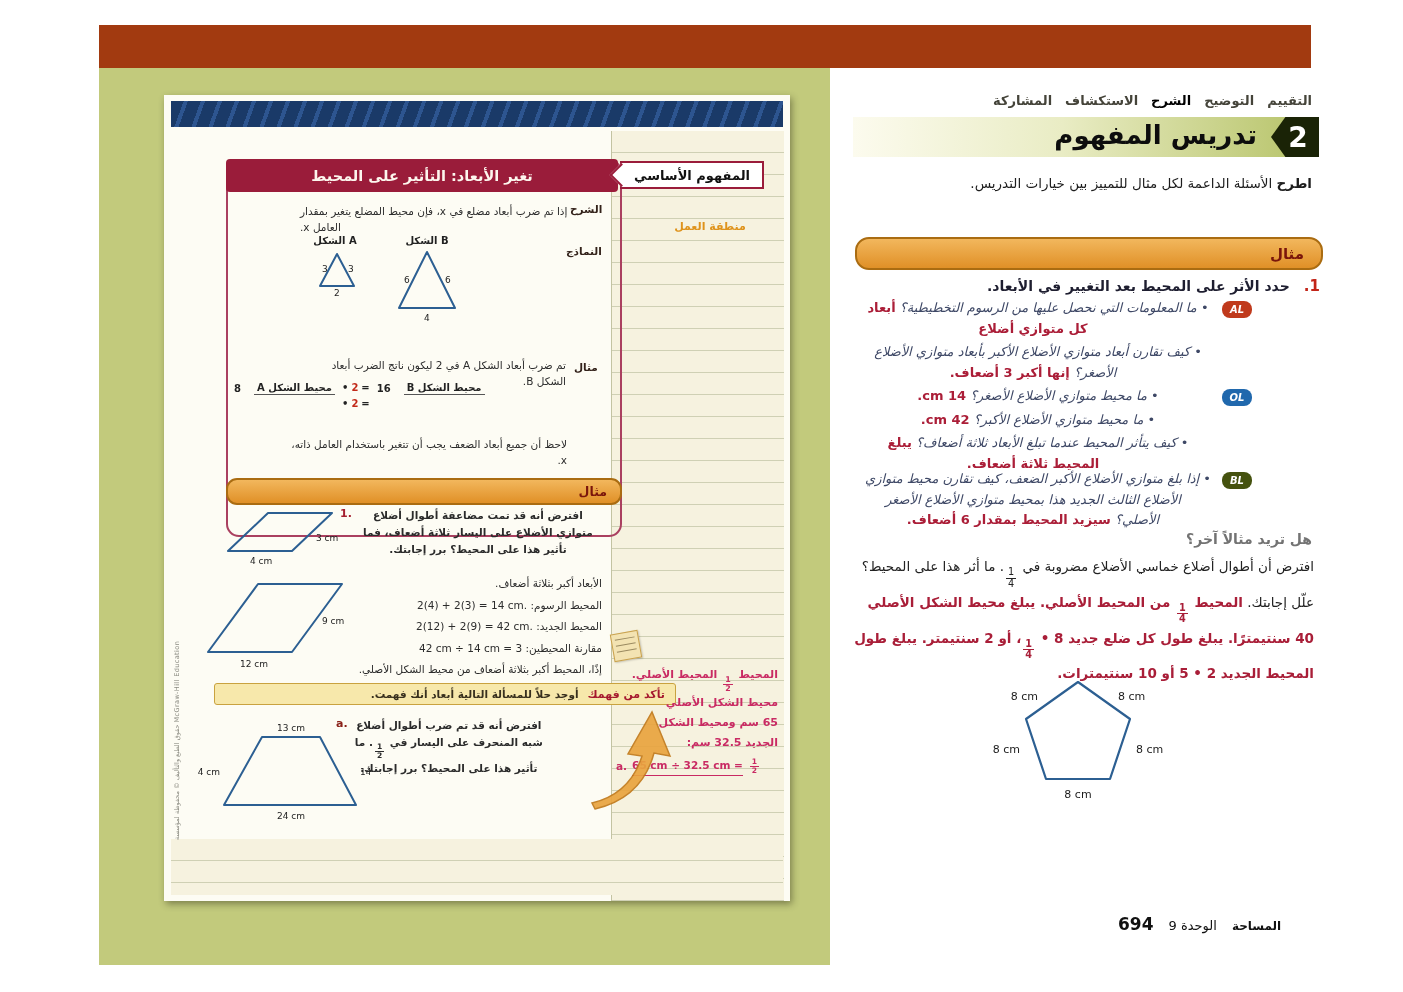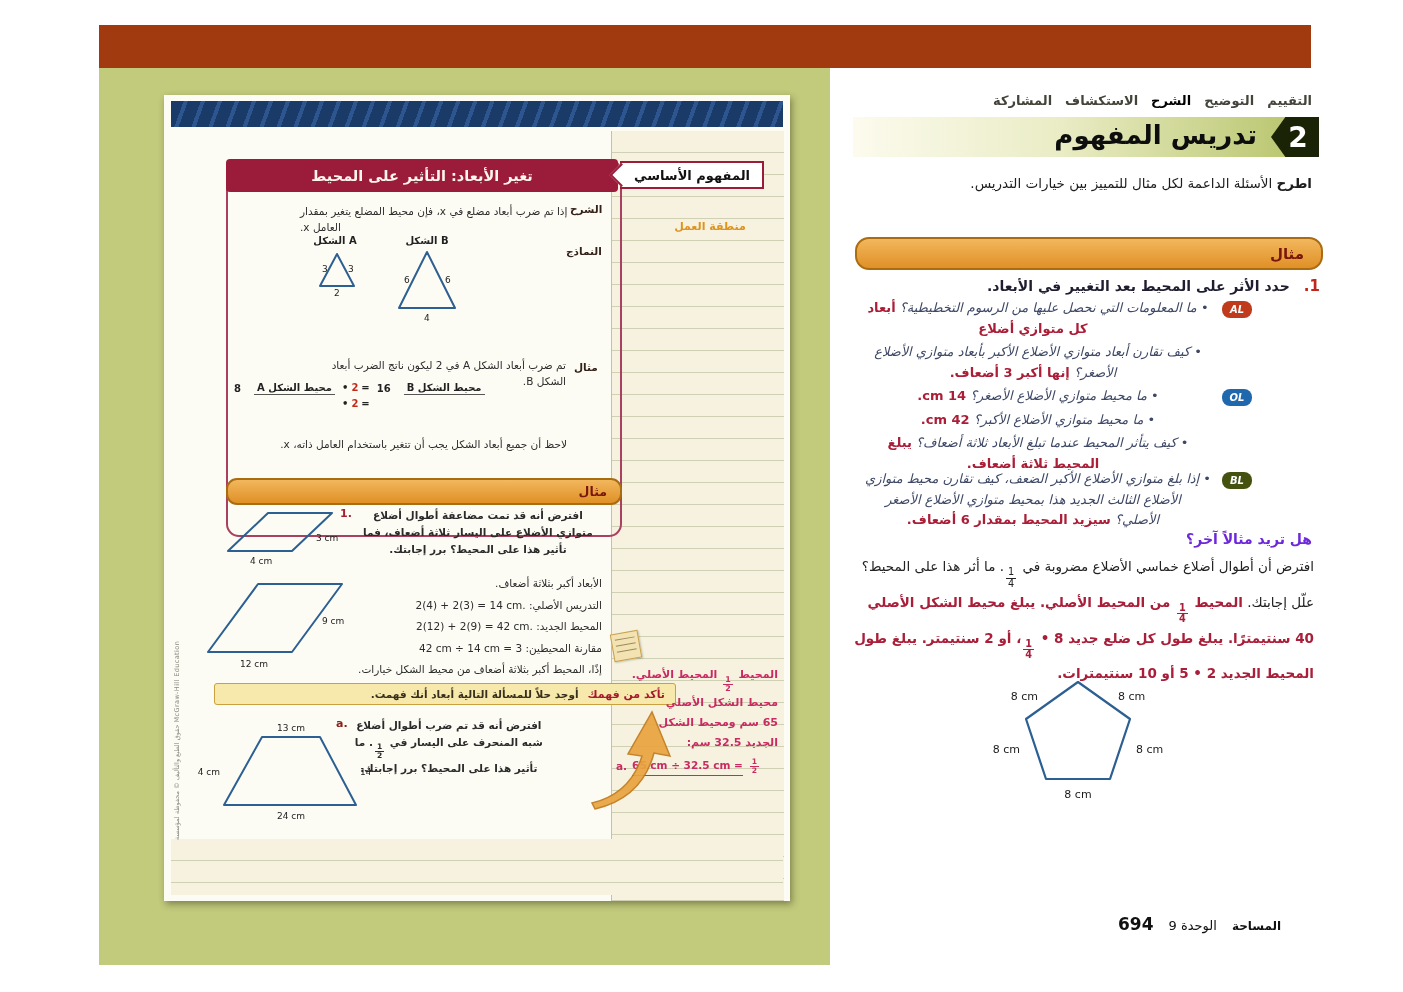--- a/index.html
+++ b/index.html
@@ -95,21 +95,21 @@
   .item1 .t{font-weight:800;font-size:14px;color:#1e1e30}
   .lvl{position:absolute;width:30px;height:17px;border-radius:8px;color:#fff;font-size:10px;
      font-weight:800;font-style:italic;display:flex;align-items:center;justify-content:center}
   .lvl-al{background:#c03a1c}.lvl-ol{background:#2068ad}.lvl-bl{background:#45520f}
   .bullets{position:absolute;width:352px;direction:rtl;text-align:center;font-size:13px;
      color:#3e4866;line-height:1.58}
   .bullet{font-style:italic;padding-right:10px;text-indent:-10px;margin-bottom:3px}
   .bullet::before{content:"• ";font-style:normal;color:#3e4866}
   .ans{font-style:normal;font-weight:800;color:#ab1e38}
   .h2{left:850px;top:531px;width:462px;direction:rtl;text-align:right;font-weight:800;
-      font-size:14px;color:#6d28d9}
+      font-size:14px;color:#737373}
   .para{left:846px;top:553px;width:468px;direction:rtl;text-align:right;font-size:13.5px;
       color:#222;line-height:1.95}
   .para .ansrun{font-weight:800;color:#a91e38}
   .pentwrap{left:966px;top:652px}
   .footer{left:1118px;top:914px;width:262px;display:flex;direction:ltr;gap:15px;align-items:baseline;color:#111}
   .fpage{font-size:17px;font-weight:800}
   .funit{font-size:13px;font-weight:400}
   .fsect{font-size:12px;font-weight:700}
 </style>
 </head>
@@ -171,21 +171,21 @@
           <span class="red">2</span>
           <span>•</span>
         </span>
       </div>
       <div class="eqcol">
         <span class="ubrace">محيط الشكل A</span>
         <span>8</span>
       </div>
     </div>
 
-    <div class="abs smalltxt" style="left:115px;top:341px;width:288px;direction:rtl;text-align:right">لاحظ أن جميع أبعاد الشكل يجب أن تتغير باستخدام العامل ذاته، x.</div>
+    <div class="abs smalltxt" style="left:115px;top:341px;width:288px;direction:rtl;text-align:right">لاحظ أن جميع أبعاد الضعف يجب أن تتغير باستخدام العامل ذاته، x.</div>
 
     <div class="abs obar obar1">
       <span class="olabel">مثال</span>
     </div>
 
     <div class="abs prob" style="left:176px;top:412px;width:258px">
       <span class="probnum">1.</span>
       <div class="probtxt">افترض أنه قد تمت مضاعفة أطوال أضلاع متوازي الأضلاع على اليسار ثلاثة أضعاف، فما تأثير هذا على المحيط؟ برر إجابتك.</div>
     </div>
 
@@ -197,32 +197,32 @@
 
     <svg class="abs" style="left:36px;top:477px" width="150" height="100">
       <polygon class="bluestroke" points="8,80 92,80 142,12 58,12"></polygon>
       <text class="dimtxt" x="122" y="52">9 cm</text>
       <text class="dimtxt" x="40" y="95">12 cm</text>
     </svg>
 
     <div class="abs solution">
       <div>الأبعاد أكبر بثلاثة أضعاف.</div>
       <div>
-        <span>التدريس الأصلي:</span>
+        <span>المحيط الرسوم:</span>
         <span class="mathltr">2(4) + 2(3) = 14 cm.</span>
       </div>
       <div>
         <span>المحيط الجديد:</span>
         <span class="mathltr">2(12) + 2(9) = 42 cm.</span>
       </div>
       <div>
         <span>مقارنة المحيطين:</span>
         <span class="mathltr">42 cm ÷ 14 cm = 3</span>
       </div>
-      <div>إذًا، المحيط أكبر بثلاثة أضعاف من محيط الشكل خيارات.</div>
+      <div>إذًا، المحيط أكبر بثلاثة أضعاف من محيط الشكل الأصلي.</div>
     </div>
 
     <div class="abs checkbar">
       <span class="checkbold">تأكد من فهمك</span>
       <span class="checkrest">أوجد حلاً للمسألة التالية أبعاد أنك فهمت.</span>
     </div>
 
     <div class="abs prob" style="left:172px;top:622px;width:208px">
       <span class="probnum" style="color:#8a2018">a.</span>
       <div class="probtxt">

